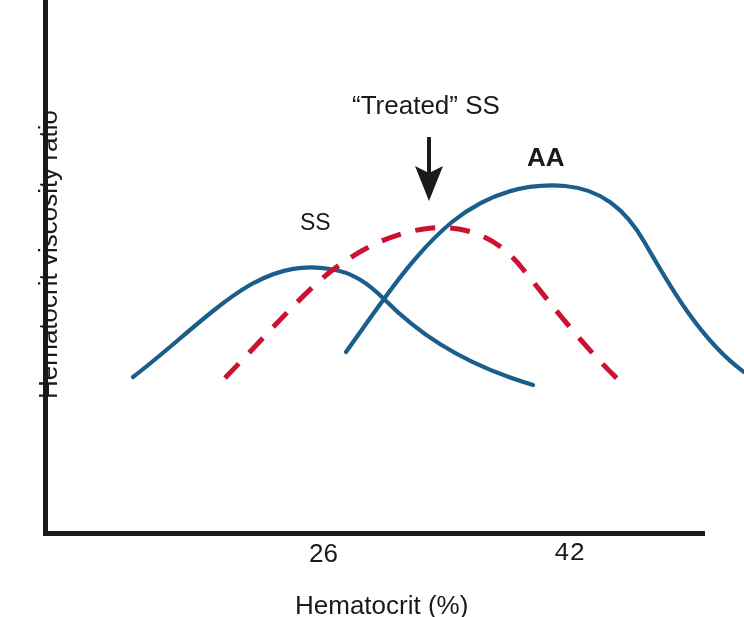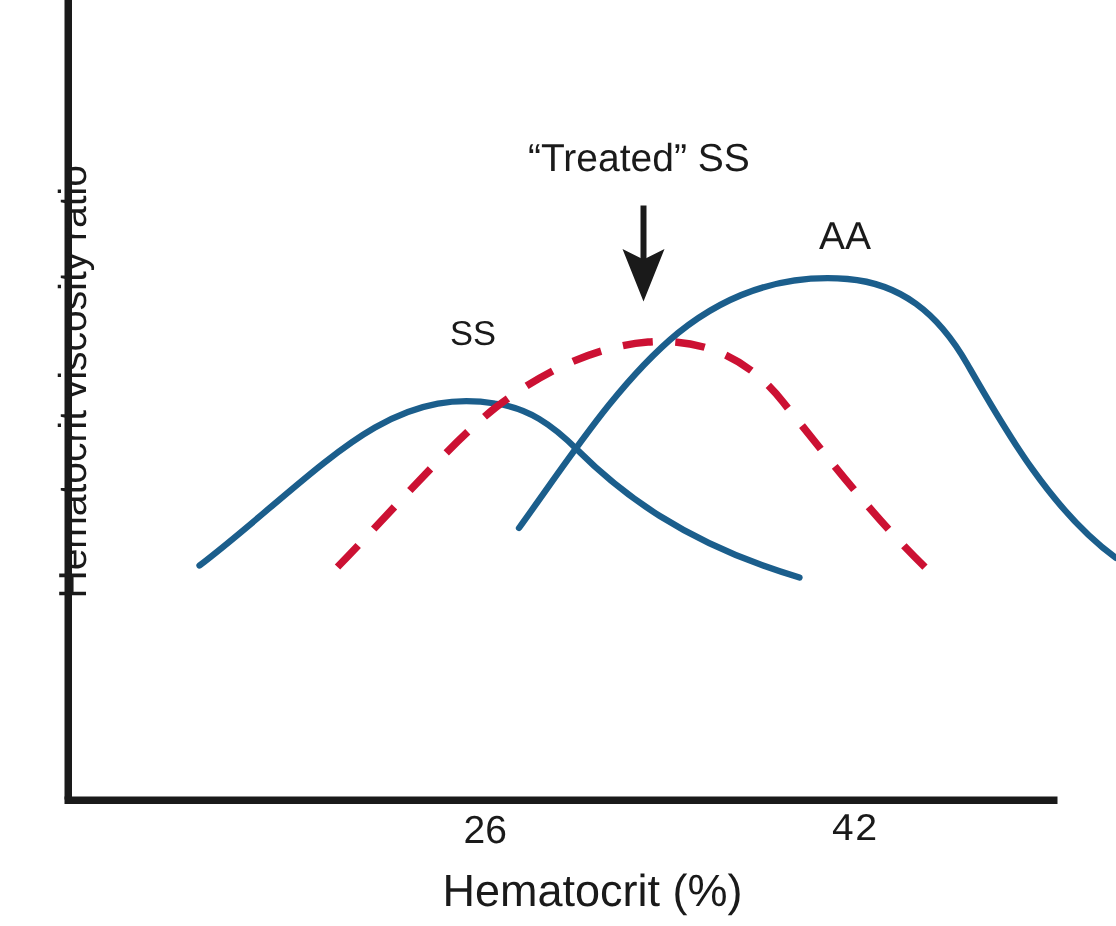--- a/index.html
+++ b/index.html
@@ -62,39 +62,40 @@
     left: 352px;
     top: 92px;
     font-size: 26px;
   }
   #series-label-ss {
     left: 300px;
     top: 211px;
     font-size: 23px;
   }
   #series-label-aa {
-    left: 546px;
+    left: 527px;
     top: 144px;
     font-size: 26px;
+    font-weight: bold;
   }
   #tick-label-26 {
     left: 309px;
     top: 540px;
     font-size: 26px;
   }
   #tick-label-42 {
     left: 554px;
     top: 540px;
     font-size: 26px;
     font-family: Liberation Mono, monospace;
   }
   #x-axis-title {
     left: 295px;
-    top: 580px;
-    font-size: 30px;
+    top: 592px;
+    font-size: 26px;
   }
   #y-axis-title {
     left: -82px;
     top: 256px;
     width: 260px;
     text-align: center;
     font-size: 26px;
     transform: rotate(-90deg);
   }
 </style>

